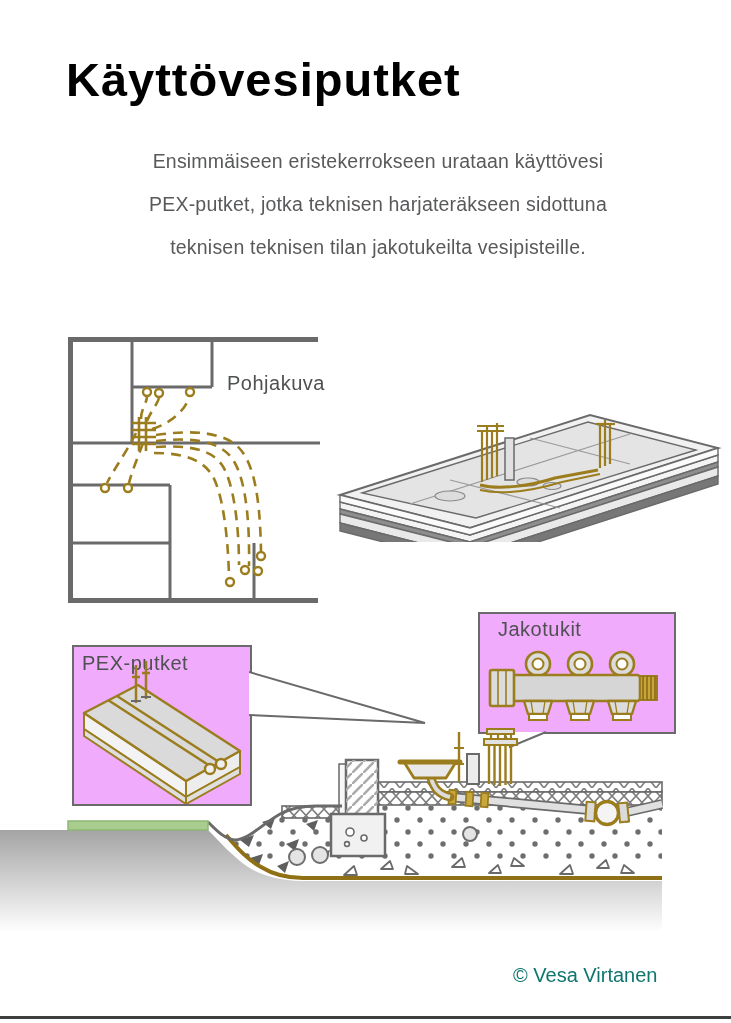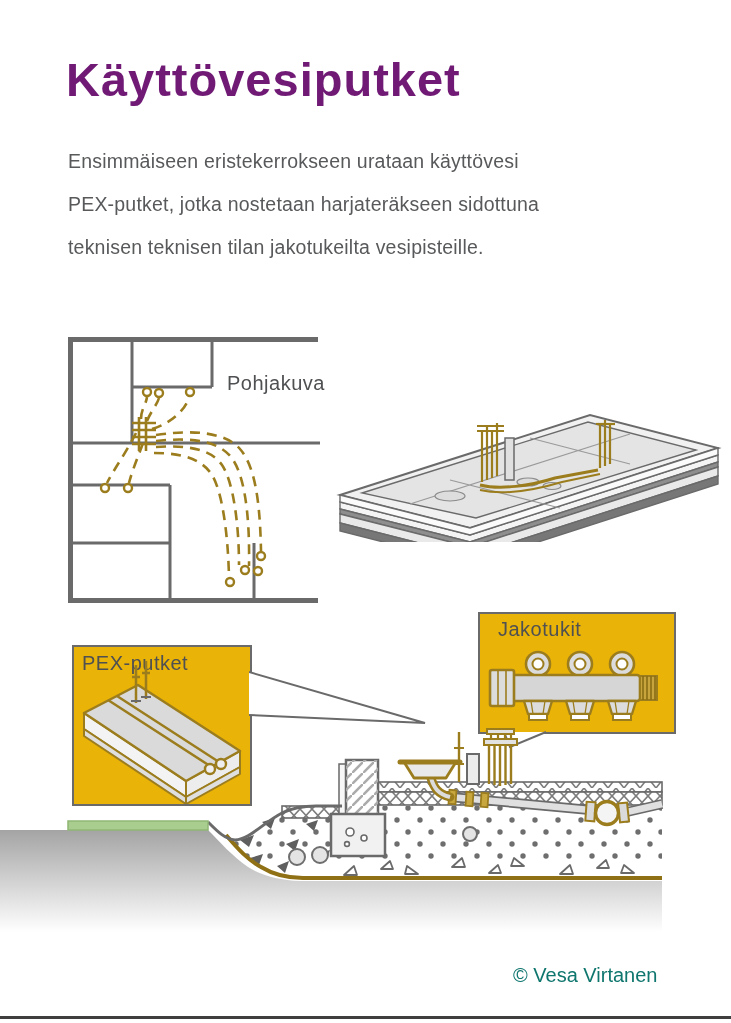--- a/index.html
+++ b/index.html
@@ -1,37 +1,37 @@
 <!DOCTYPE html>
 <html><head>
 <meta charset="utf-8">
 <style>
   html,body{margin:0;padding:0;background:#fff;}
   .page{position:relative;width:731px;height:1023px;background:#ffffff;overflow:hidden;
         font-family:"Liberation Sans", sans-serif;}
   .abs{position:absolute;}
-  .title{left:66px;top:52px;font-size:47px;font-weight:bold;letter-spacing:1px;color:#701a75;}
-  .body-text{left:68px;top:140px;width:620px;font-size:19.5px;color:#58595B;}
+  .title{left:66px;top:52px;font-size:47px;font-weight:bold;letter-spacing:1px;color:#000000;}
+  .body-text{left:68px;top:140px;width:620px;font-size:19.5px;color:#58595B;text-align:center;}
   .body-text .line{height:43px;line-height:43px;white-space:nowrap;letter-spacing:0.2px;}
   .fig-label{font-size:20px;color:#4F5052;letter-spacing:0.5px;}
-  .callout{border:2px solid #6a6a6a;background:#eab308;box-sizing:border-box;}
+  .callout{border:2px solid #6a6a6a;background:#f0abfc;box-sizing:border-box;}
   .copyright{left:513px;top:964px;font-size:20px;color:#0f766e;}
   .bottom-rule{left:0;top:1016px;width:731px;height:3px;background:#3F3F3F;}
   svg{display:block;}
 </style>
 </head>
 <body>
 
 <div class="page">
 
   <div class="abs title">Käyttövesiputket</div>
 
   <div class="abs body-text">
     <div class="line">Ensimmäiseen eristekerrokseen urataan käyttövesi</div>
-    <div class="line">PEX-putket, jotka nostetaan harjateräkseen sidottuna</div>
+    <div class="line">PEX-putket, jotka teknisen harjateräkseen sidottuna</div>
     <div class="line">teknisen teknisen tilan jakotukeilta vesipisteille.</div>
   </div>
 
   <svg class="abs" style="left:68px;top:337px;" width="252" height="266" viewBox="0 0 252 266">
     <g stroke="#6a6a6a" fill="none">
       <path stroke-width="5" d="M250,2.5 H2.5 V263.5 H250"></path>
       <g stroke-width="3">
         <path d="M2,106 H252"></path>
         <path d="M64,2 V106"></path>
         <path d="M144,2 V50 M64,50 H144"></path>

